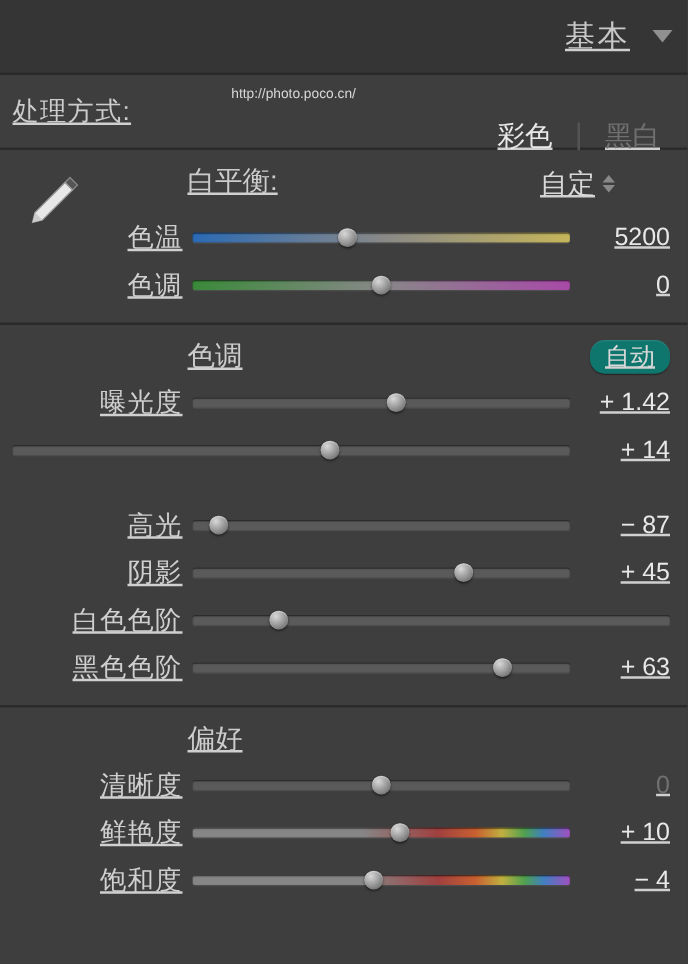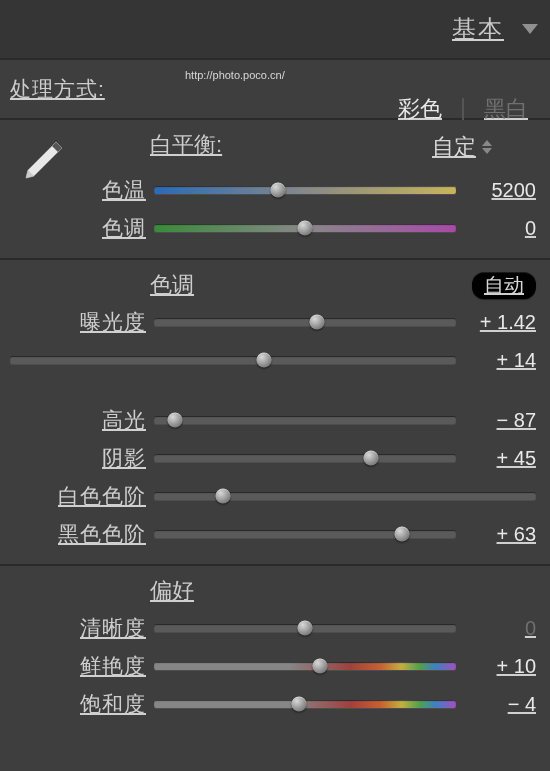--- a/index.html
+++ b/index.html
@@ -210,21 +210,21 @@
     padding-left: 140px;
     height: 30px;
     margin-bottom: 6px;
   }
   .section-title {
     font-size: 22px;
     color: #cccccc;
   }
   .auto-btn {
     margin-left: auto;
-    background: #000000;
+    background: #0f766e;
     border-radius: 12px;
     padding: 0px 12px;
     font-size: 20px;
     color: #d8d8d8;
     box-shadow: 0 1px 1px rgba(0,0,0,0.4), inset 0 1px 0 rgba(255,255,255,0.1);
   }
   .spacer { height: 16px; }
 </style>
 </head>
 <body>

